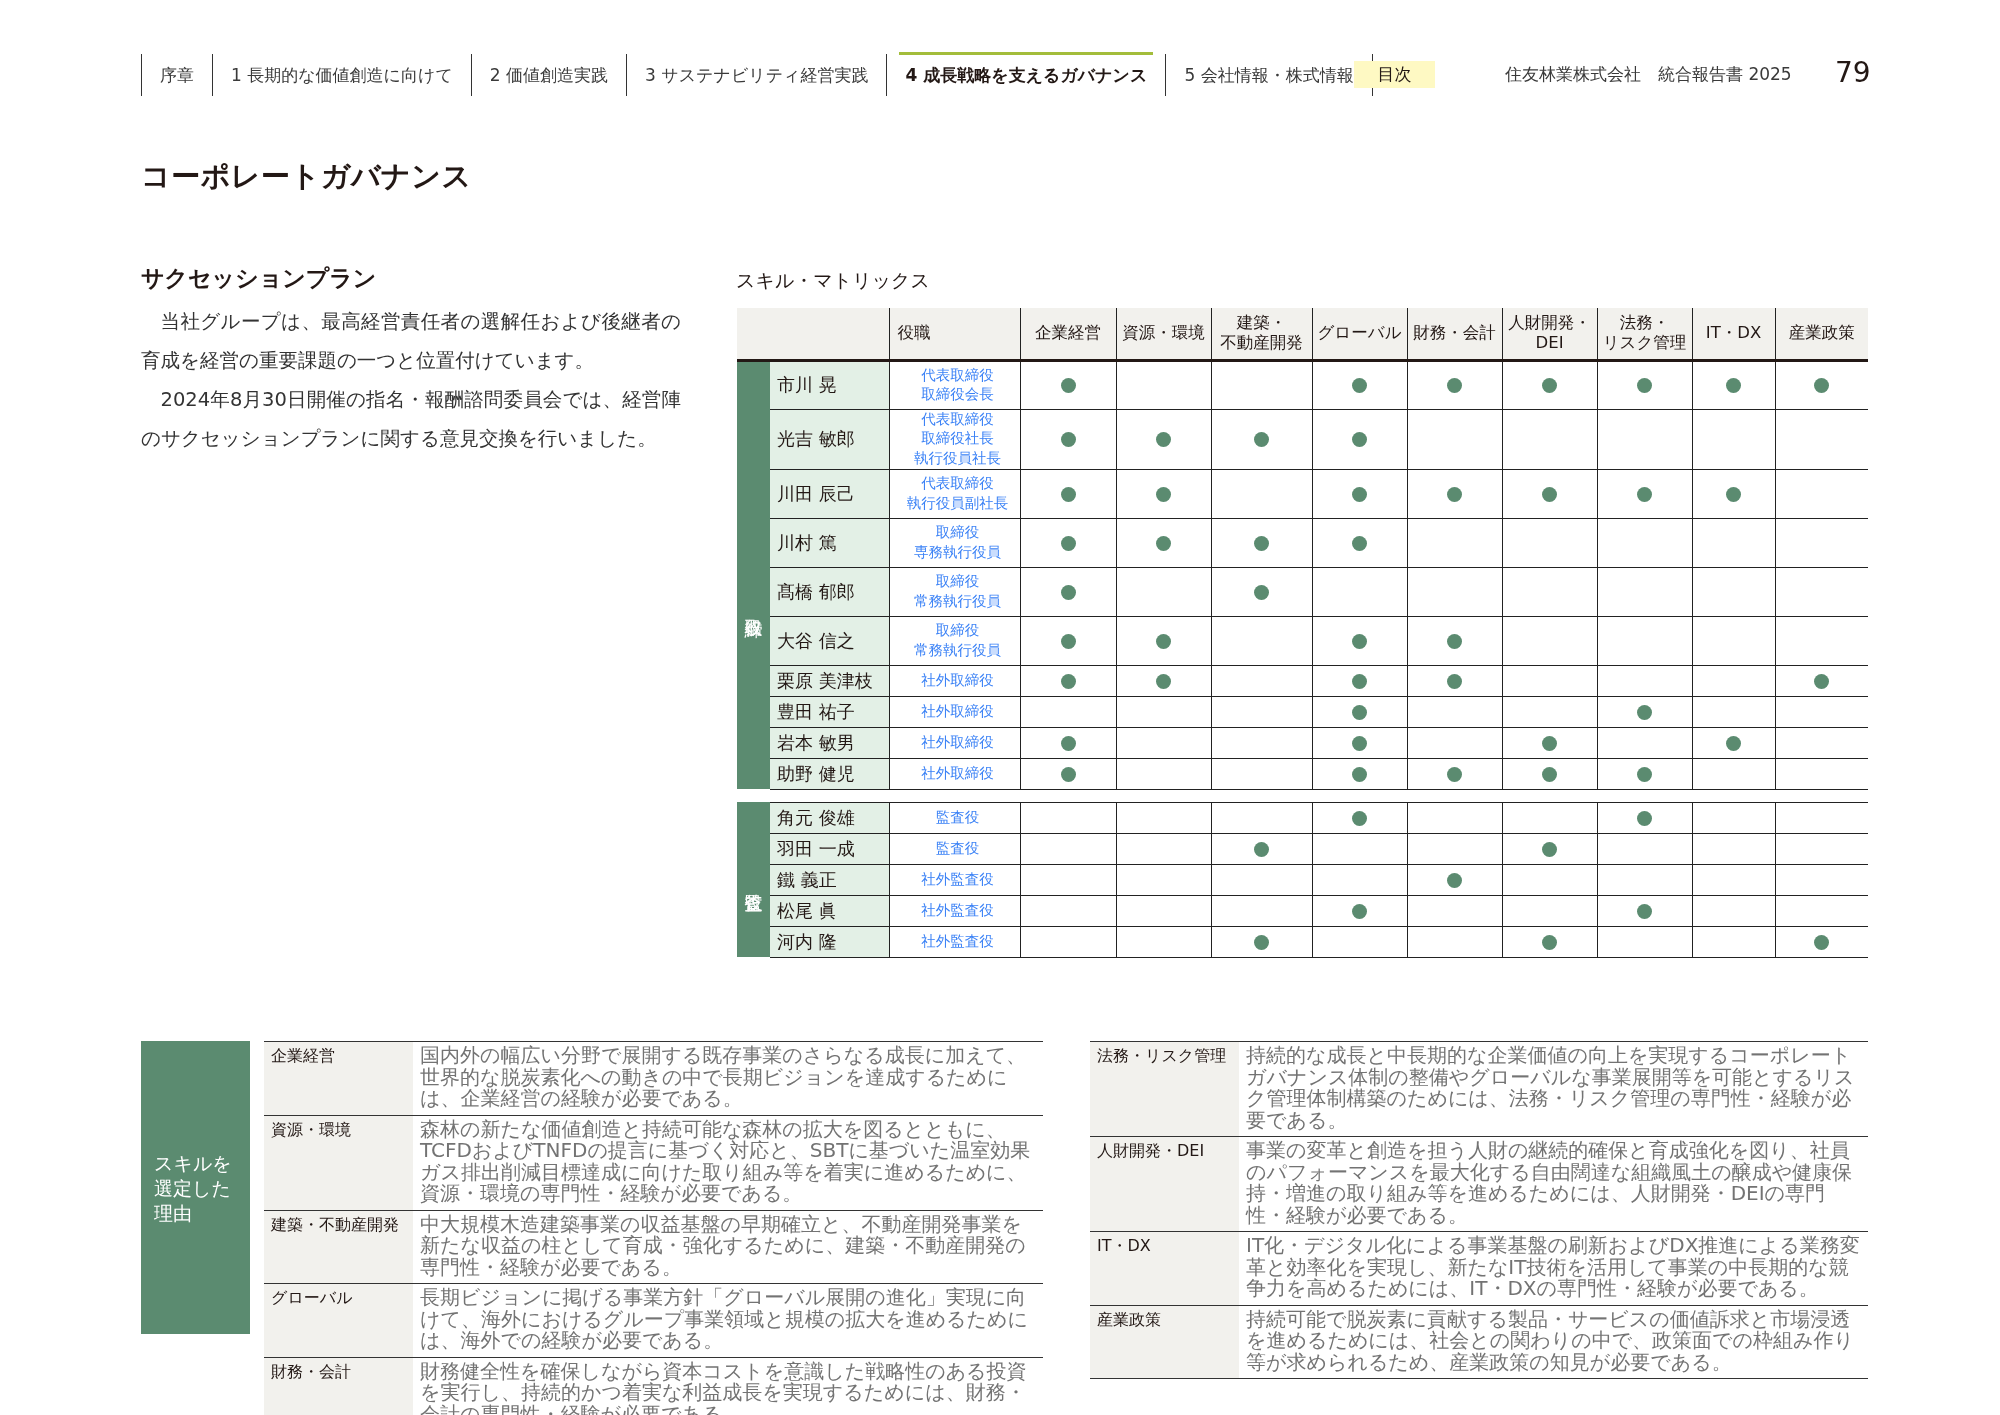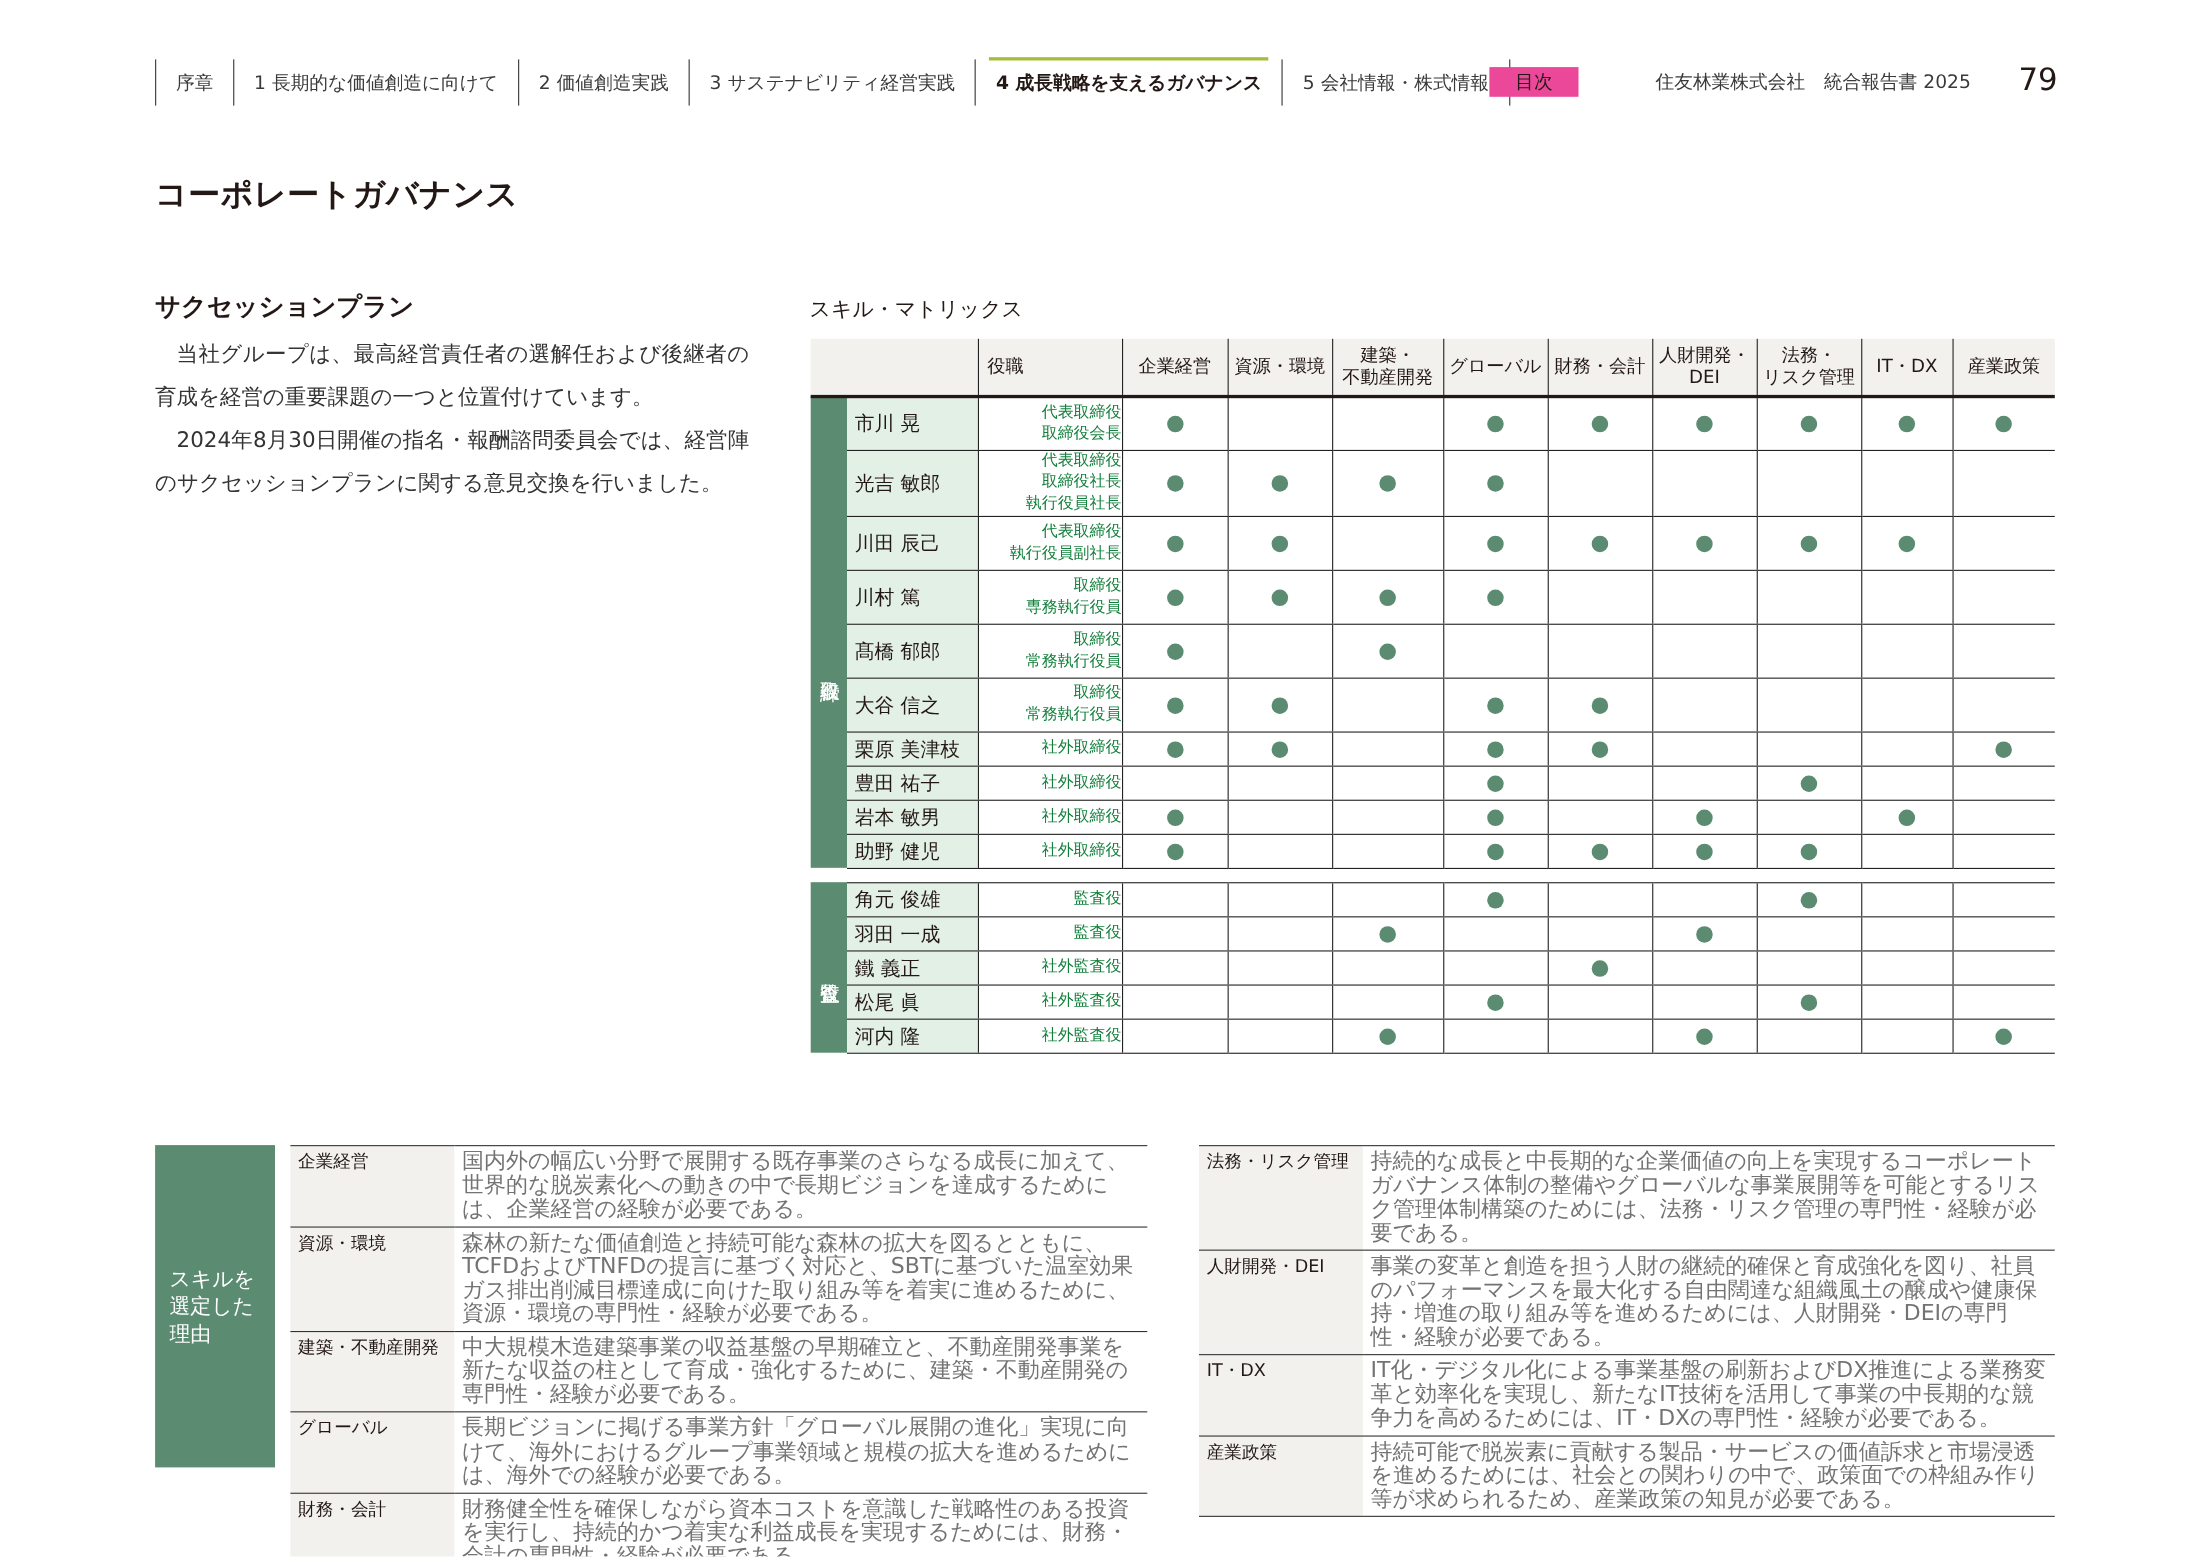--- a/index.html
+++ b/index.html
@@ -5,21 +5,21 @@
   * { box-sizing: border-box; margin: 0; padding: 0; }
   html, body { width: 2000px; height: 1415px; background: #ffffff; overflow: hidden; }
   body { font-family: "DejaVu Sans", "Liberation Sans", sans-serif; color: #231815; position: relative; }
 
   
   .nav { position: absolute; top: 54px; left: 141px; height: 42px; display: flex; align-items: center; }
   .nav-item { position: relative; height: 42px; display: flex; align-items: center; padding: 0 18px; font-size: 17px; color: #3a3a3a; border-left: 1.5px solid #333; white-space: nowrap; }
   .nav-item.active { font-weight: bold; color: #231815; }
   .nav-item.active::before { content: ""; position: absolute; top: -2px; left: 12px; right: 12px; height: 3px; background: #a3bd3b; }
   .nav-item.last { border-right: 1.5px solid #333; }
-  .toc-btn { position: absolute; top: 61px; left: 1354px; width: 81px; height: 27px; background: #ec4899; font-size: 17px; display: flex; align-items: center; justify-content: center; color: #231815; }
+  .toc-btn { position: absolute; top: 61px; left: 1354px; width: 81px; height: 27px; background: #fef9c3; font-size: 17px; display: flex; align-items: center; justify-content: center; color: #231815; }
   .report-title { position: absolute; top: 63px; left: 1505px; font-size: 17px; color: #3a3a3a; white-space: nowrap; }
   .page-num { position: absolute; top: 56px; left: 1835px; font-size: 28px; color: #231815; }
 
   .page-title { position: absolute; top: 157px; left: 141px; font-size: 29px; font-weight: bold; color: #231815; letter-spacing: 0.5px; }
 
   
   .left-col { position: absolute; left: 141px; width: 540px; }
   .sec-h { font-size: 23px; font-weight: bold; color: #231815; margin-bottom: 8px; }
   .para { font-size: 19.5px; line-height: 39px; color: #333; text-indent: 1em; text-align: justify; }
 
@@ -27,21 +27,21 @@
   .matrix-title { position: absolute; top: 268px; left: 736px; font-size: 19px; font-weight: normal; color: #231815; }
   table.matrix { position: absolute; top: 308px; left: 737px; border-collapse: collapse; table-layout: fixed; width: 1131px; padding-left: 22px; }
   table.matrix th { background: #f2f1ed; font-weight: normal; font-size: 16.5px; color: #231815; border-left: 1.5px solid #222; height: 52px; line-height: 20px; text-align: center; }
   table.matrix th.empty { border-left: none; }
   table.matrix th.role-h { text-align: left; padding-left: 8px; }
   table.matrix thead tr { border-bottom: 3px solid #231815; }
   table.matrix td { border: 1.5px solid #222; border-right: none; text-align: center; vertical-align: middle; font-size: 15px; }
   table.matrix td.grp { background: #5b8b70; color: #ffffff; border: none; font-size: 18px; line-height: 20px; vertical-align: middle; padding-top: 60px; }
   table.matrix td.grp.aud { padding-top: 0; }
   table.matrix td.name { background: #e3f0e6; font-size: 18px; text-align: left; padding-left: 7px; border-left: none; white-space: nowrap; }
-  table.matrix td.role { text-align: right; padding-left: 6px; font-size: 14.5px; line-height: 19.5px; color: #15803d; }
+  table.matrix td.role { text-align: center; padding-left: 6px; font-size: 14.5px; line-height: 19.5px; color: #3b82f6; }
   .dot { display: inline-block; width: 15px; height: 15px; border-radius: 50%; background: #5b8b70; vertical-align: middle; }
   tr.gap td { height: 13px; border: none; background: #fff; }
 
   
   .reasons-label { position: absolute; top: 1041px; left: 141px; width: 109px; height: 293px; background: #5b8b70; color: #fff; font-size: 19px; line-height: 25px; padding: 110px 0 0 13px; }
   .reasons-table { position: absolute; top: 1041px; border-collapse: collapse; table-layout: fixed; }
   .reasons-table td { border-top: 1.5px solid #333; vertical-align: top; font-size: 20px; line-height: 21.5px; color: #737373; padding: 3px 6px 5px 7px; }
   .reasons-table tr:last-child td { border-bottom: 1.5px solid #333; }
   .reasons-table td.skill { background: #f2f1ed; color: #231815; font-size: 16px; }
 </style>

